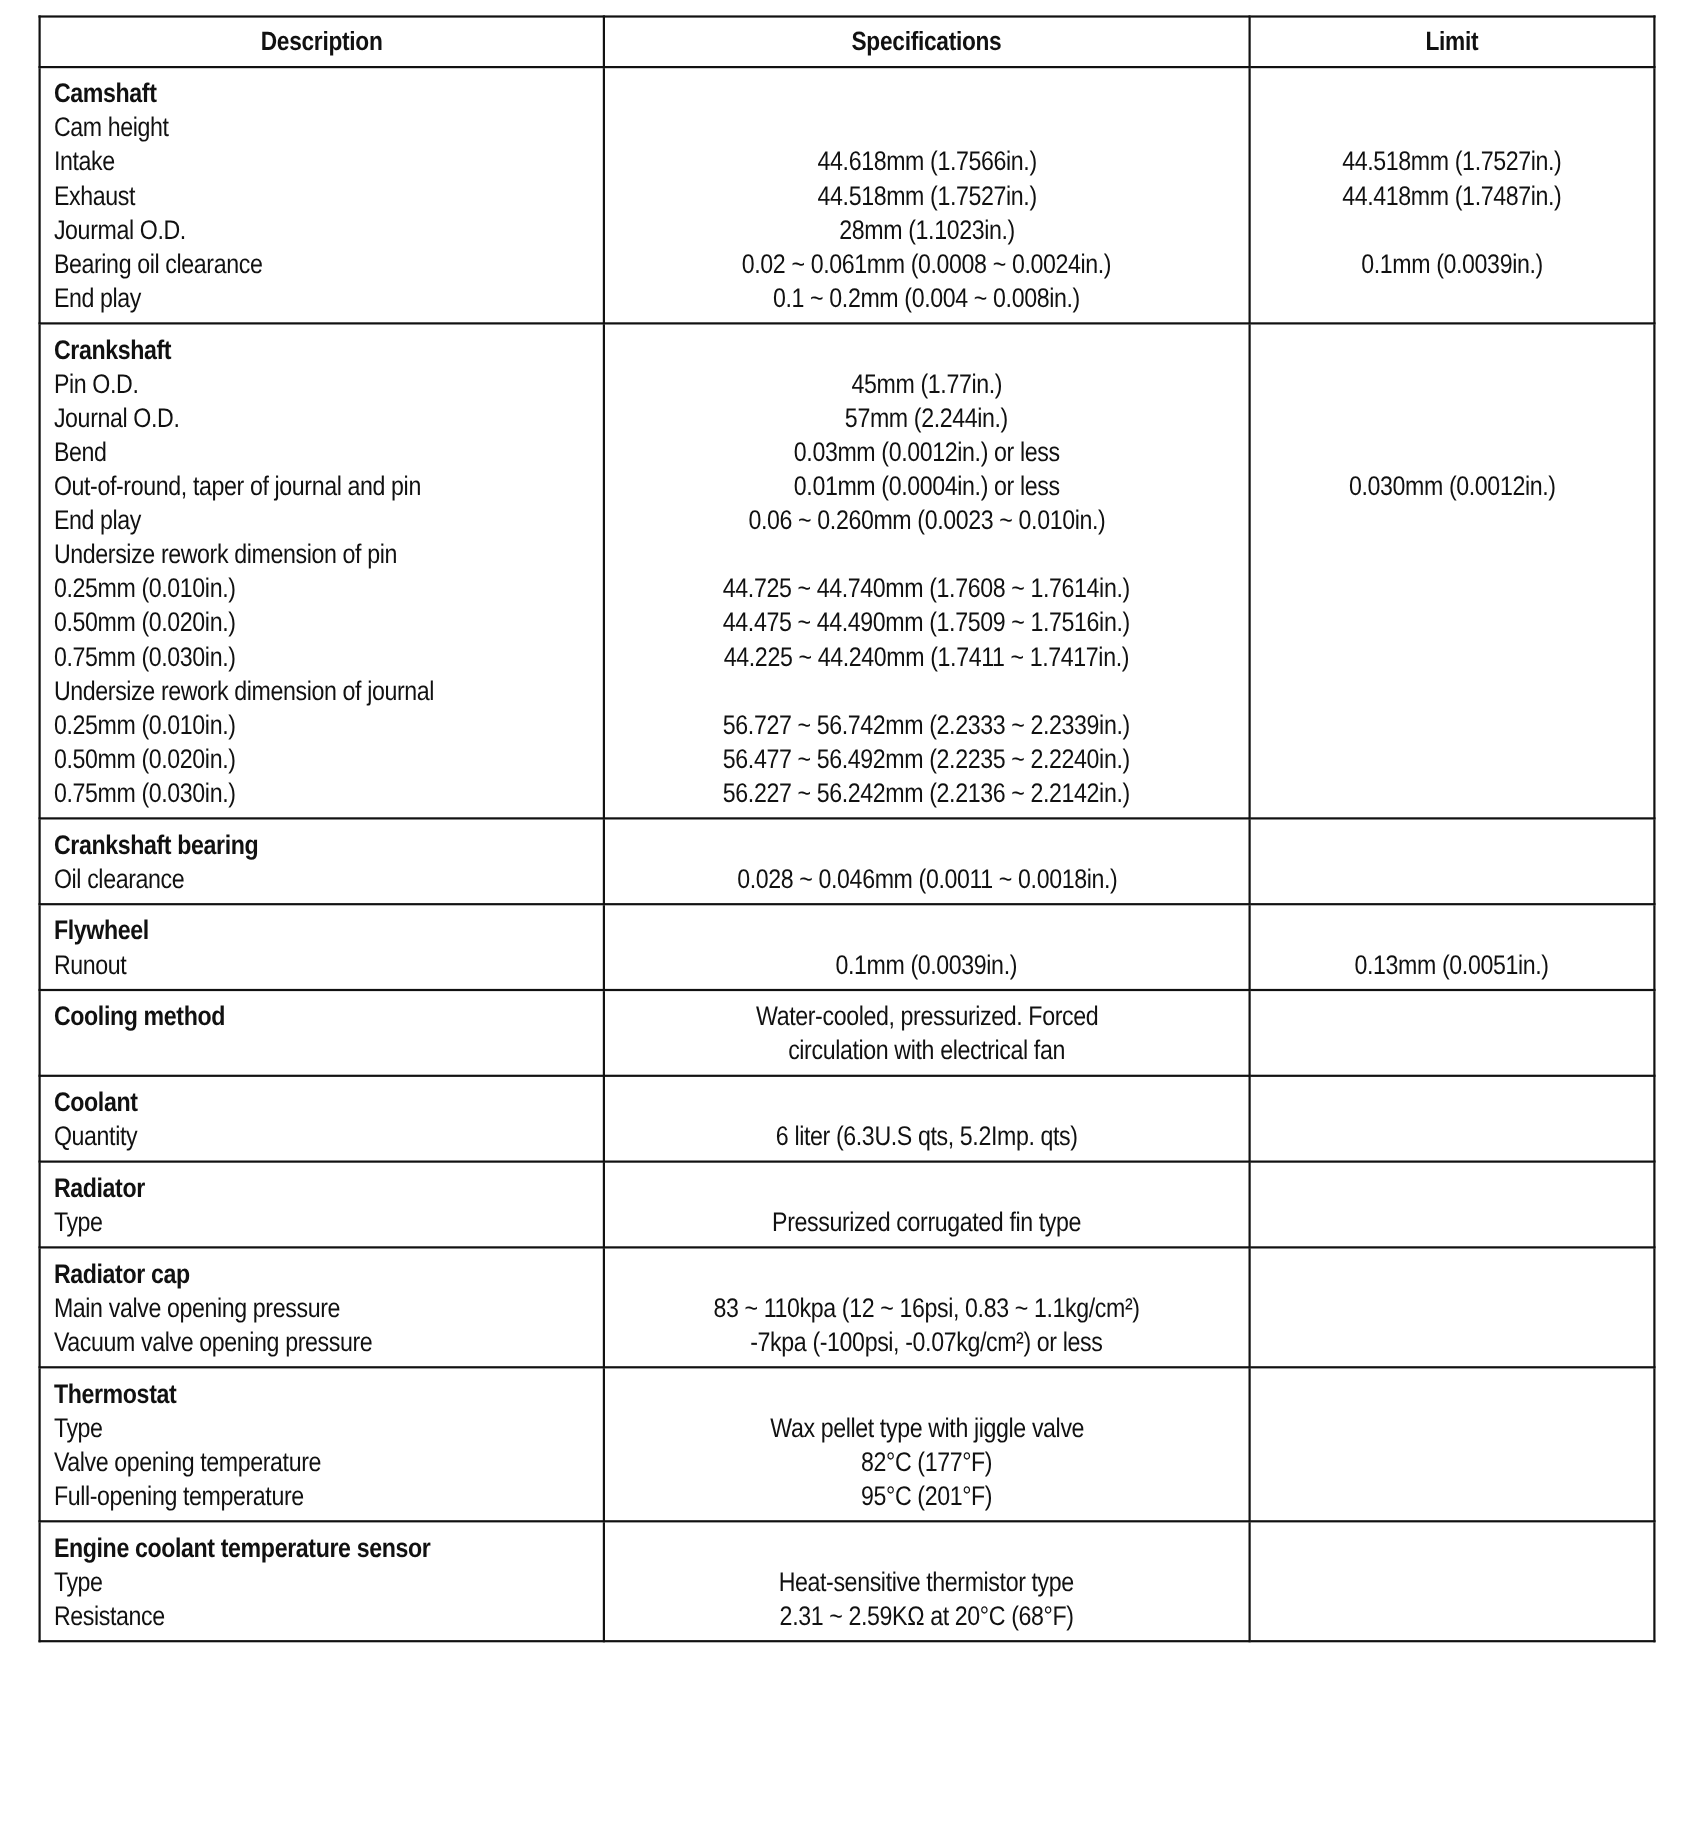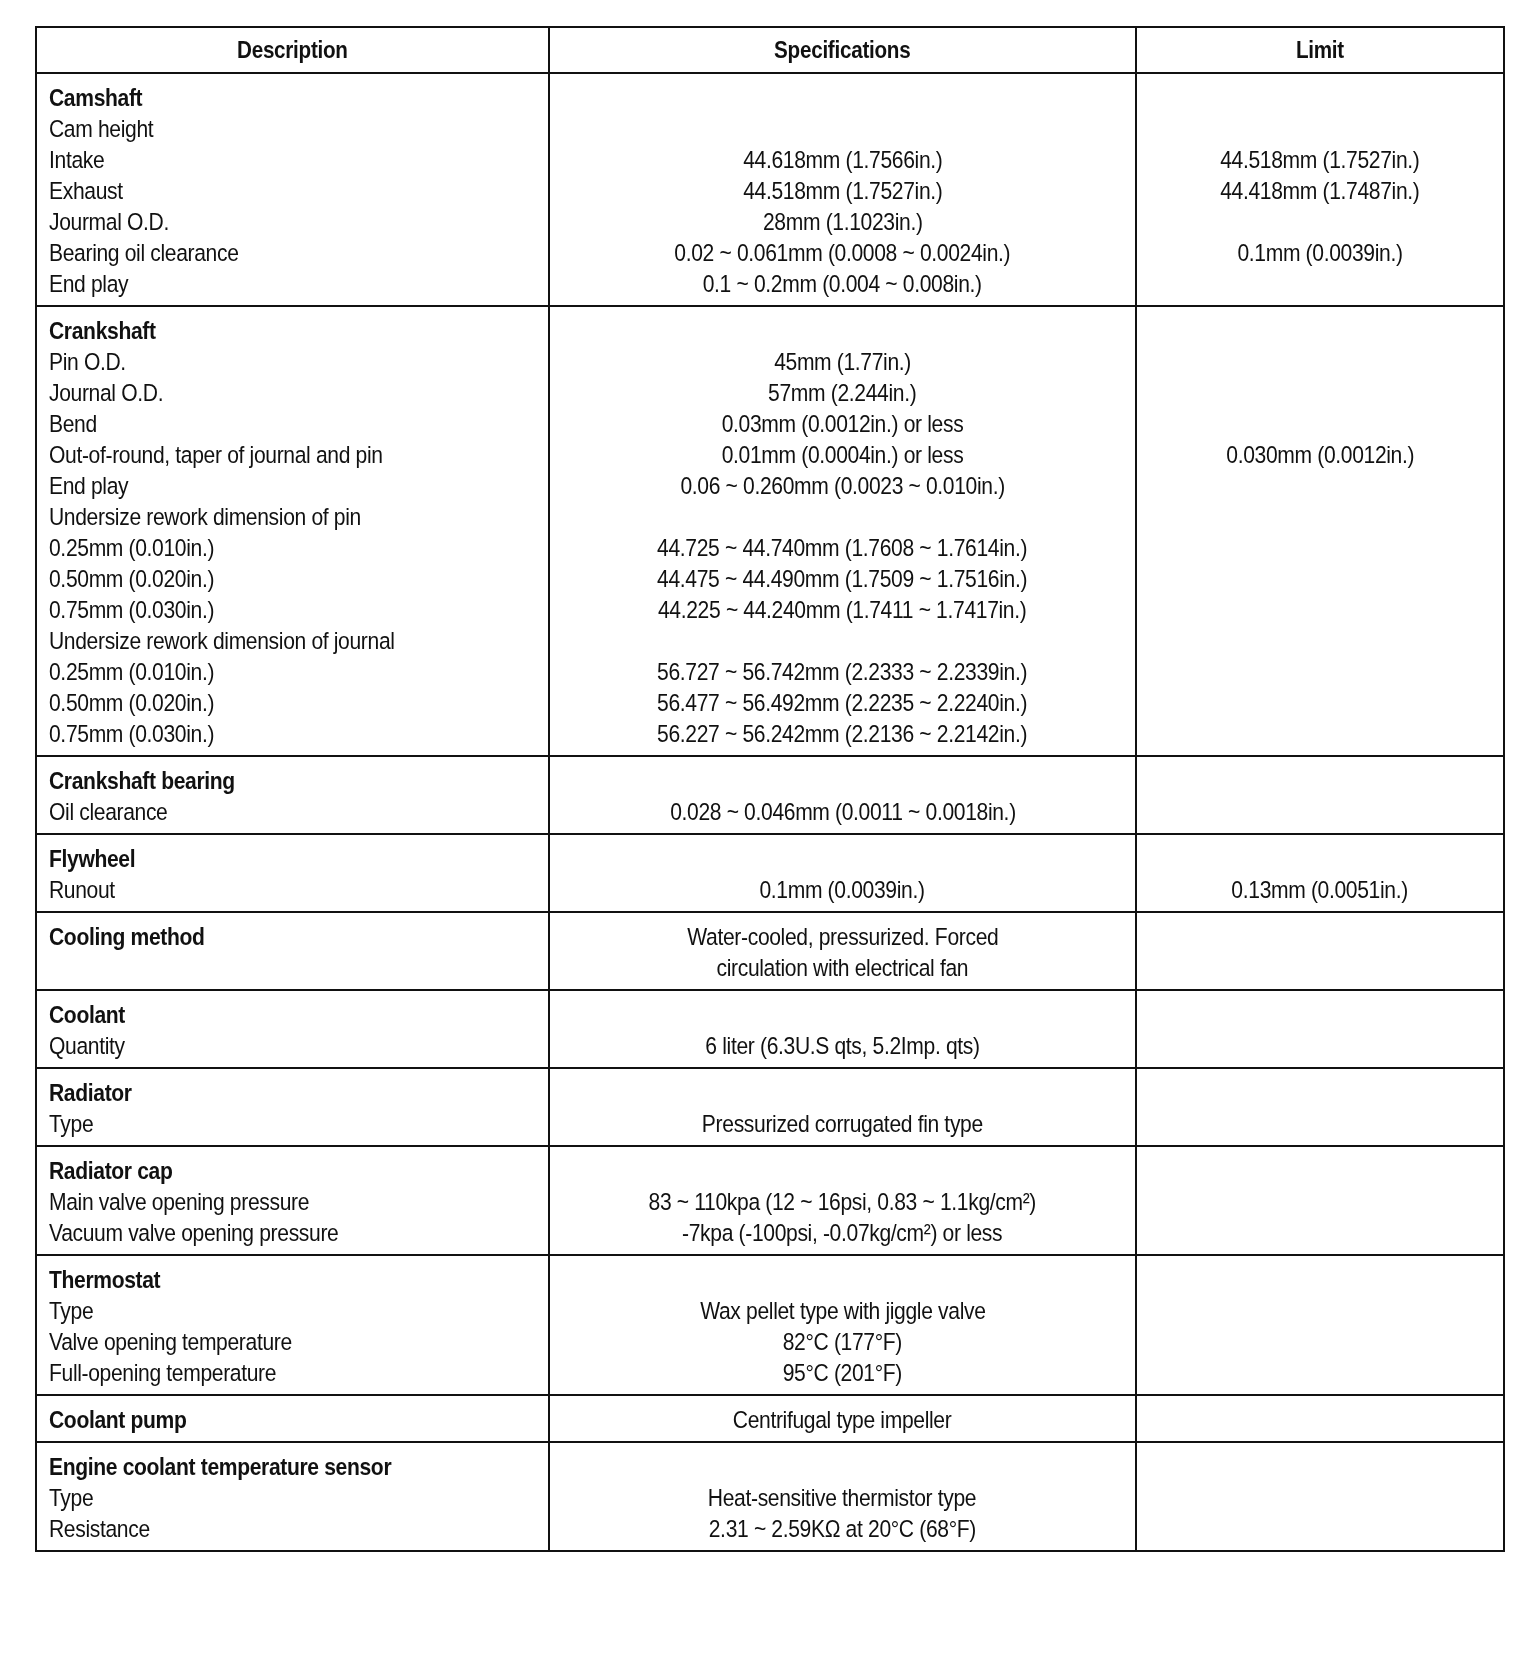--- a/index.html
+++ b/index.html
@@ -1,18 +1,18 @@
 <!DOCTYPE html>
 <html><head>
 <meta charset="utf-8">
 <style>
   html, body { margin: 0; padding: 0; background: #ffffff; }
   body { width: 1536px; height: 1676px; position: relative; overflow: hidden;
          font-family: "Liberation Sans", "DejaVu Sans", sans-serif; color: #111; }
-  .spec-table { position: absolute; left: 35px; top: 26px; width: 1468px;
+  .spec-table { position: absolute; left: 35px; top: 14px; width: 1468px;
                 border-collapse: collapse; table-layout: fixed; }
   .spec-table col.c1 { width: 513px; }
   .spec-table col.c2 { width: 587px; }
   .spec-table col.c3 { width: 368px; }
   .spec-table th, .spec-table td { border: 2px solid #111; vertical-align: top; padding: 0; }
   .spec-table th { height: 44px; font-weight: bold; font-size: 24px; text-align: center;
                    vertical-align: middle; letter-spacing: -0.3px; }
   .cell { padding: 8px 0 6px 0; }
   .line { height: 31px; line-height: 31px; font-size: 24.5px; white-space: nowrap;
           letter-spacing: -0.4px; transform-origin: left center; }
@@ -276,37 +276,20 @@
             <div class="line"><span class="narrow"></span></div>
             <div class="line"><span class="narrow"></span></div>
             <div class="line"><span class="narrow"></span></div>
             <div class="line"><span class="narrow"></span></div>
           </div>
         </td>
       </tr>
       <tr>
         <td class="desc">
           <div class="cell">
-            <div class="line title"><span class="narrow">Coolant pump</span></div>
-          </div>
-        </td>
-        <td class="spec">
-          <div class="cell">
-            <div class="line"><span class="narrow">Centrifugal type impeller</span></div>
-          </div>
-        </td>
-        <td class="limit">
-          <div class="cell">
-            <div class="line"><span class="narrow"></span></div>
-          </div>
-        </td>
-      </tr>
-      <tr>
-        <td class="desc">
-          <div class="cell">
             <div class="line title"><span class="narrow">Engine coolant temperature sensor</span></div>
             <div class="line"><span class="narrow">Type</span></div>
             <div class="line"><span class="narrow">Resistance</span></div>
           </div>
         </td>
         <td class="spec">
           <div class="cell">
             <div class="line"><span class="narrow"></span></div>
             <div class="line"><span class="narrow">Heat-sensitive thermistor type</span></div>
             <div class="line"><span class="narrow">2.31 ~ 2.59KΩ at 20°C (68°F)</span></div>

